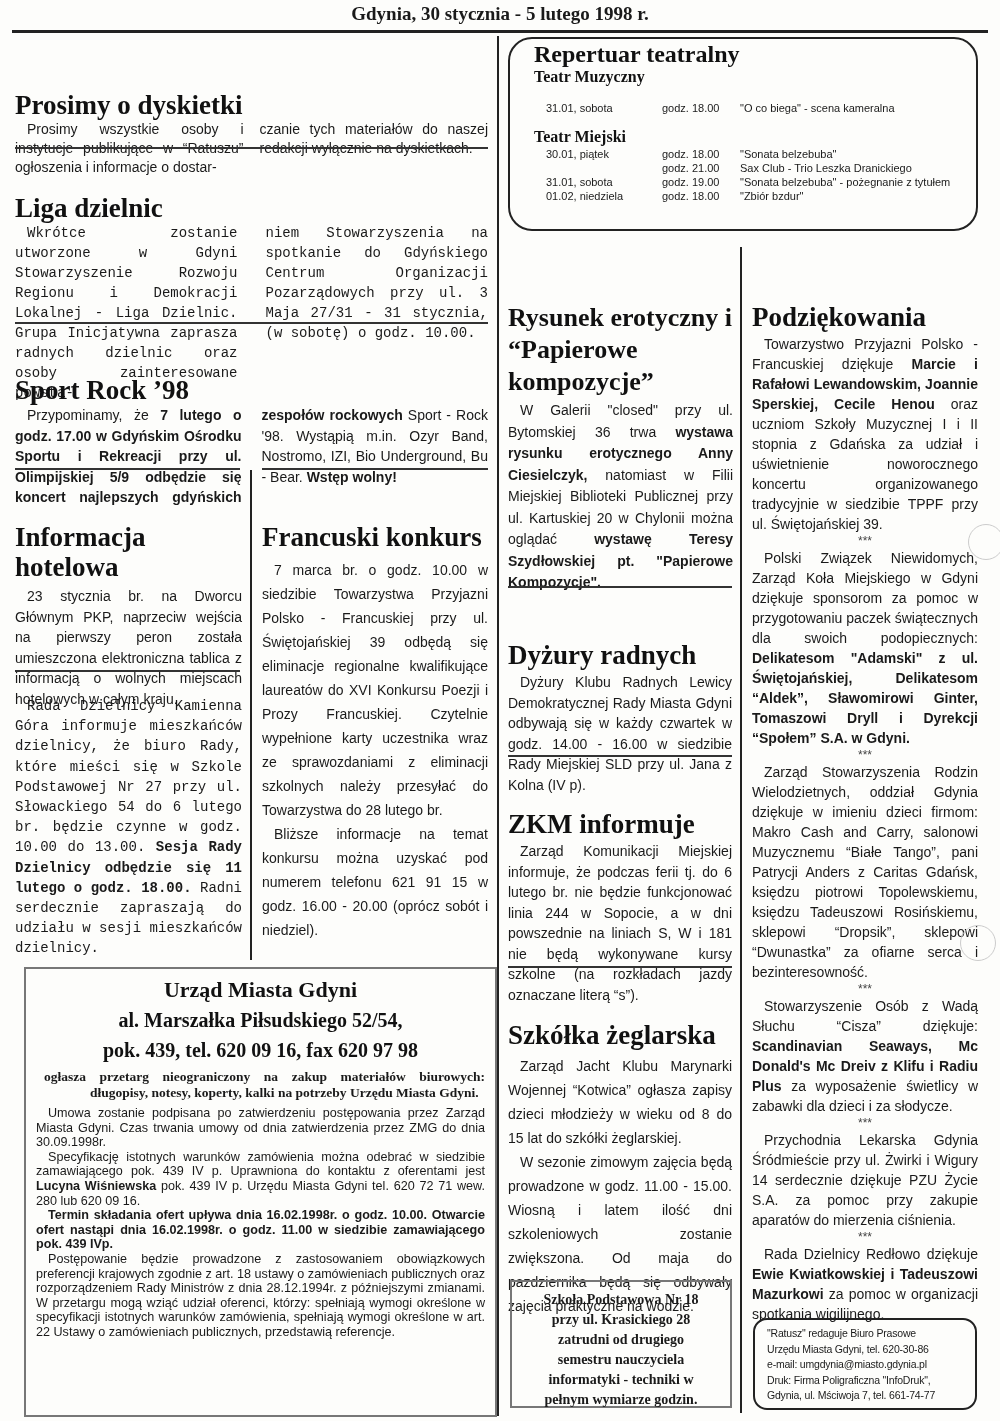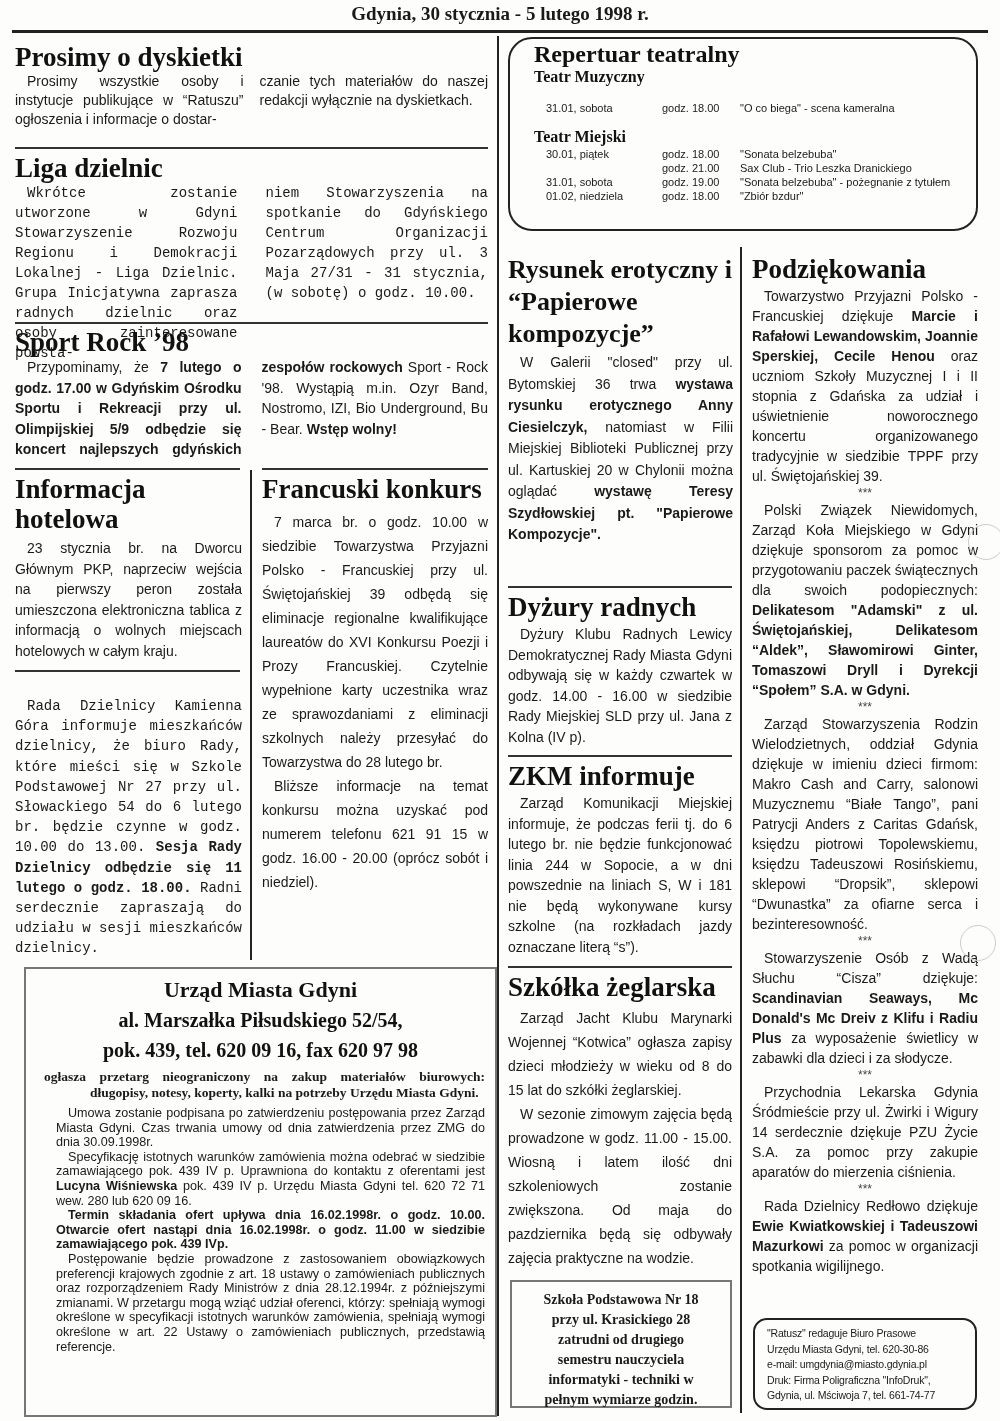--- a/index.html
+++ b/index.html
@@ -4,37 +4,37 @@
 <style>
   * { box-sizing: border-box; margin: 0; padding: 0; }
   html, body { width: 1000px; height: 1421px; background: #fdfdfb; color: #1a1a1a; overflow: hidden; }
   body { position: relative; font-family: "Liberation Sans", sans-serif; }
   .abs { position: absolute; }
   .masthead { left: 0; top: 3px; width: 1000px; text-align: center; font-family: "Liberation Serif", serif; font-weight: bold; font-size: 19px; }
   .topline { left: 12px; top: 30px; width: 976px; height: 3px; background: #222; }
   .vline { width: 2px; background: #222; }
   .hline { height: 2px; background: #333; }
   .head { font-family: "Liberation Serif", serif; font-weight: bold; color: #111; }
-  .h1 { font-size: 27px; line-height: 30px; }
+  .h1 { font-size: 27px; line-height: 30px; margin-top: 48px; }
   .body { font-size: 14px; line-height: 19.2px; text-align: justify; hyphens: manual; }
   .body p { text-indent: 12px; }
   .b { font-weight: bold; }
   .col2 { column-count: 2; column-gap: 20px; }
   .theatre { left: 508px; top: 37px; width: 470px; height: 194px; border: 2px solid #222; border-radius: 24px; padding: 2px 0 0 24px; }
   .theatre .title { font-size: 24px; line-height: 26px; }
   .theatre .sub { font-size: 16px; line-height: 20px; margin-top: 0; }
   .trow { display: flex; font-size: 11px; line-height: 14px; }
   .trow .d { width: 128px; padding-left: 12px; }
   .trow .t { width: 78px; }
   .stars { text-align: center; font-size: 12px; line-height: 14px; color: #444; }
   .tender { left: 24px; top: 967px; width: 473px; height: 450px; border: 2px solid #777; padding: 6px 10px; }
   .tender .t1 { text-align: center; font-size: 22px; line-height: 30px; }
   .tender .t2 { text-align: center; font-size: 20px; line-height: 30px; }
   .tender .t3 { font-family: "Liberation Serif", serif; font-weight: bold; font-size: 13.5px; line-height: 15.5px; margin-top: 4px; padding-left: 54px; text-indent: -46px; text-align: justify; }
-  .tender .body { font-size: 12.6px; line-height: 14.6px; margin-left: 20px; }
+  .tender .body { font-size: 12.6px; line-height: 14.6px; }
   .school { left: 510px; top: 1280px; width: 222px; height: 128px; border: 2px solid #777; text-align: center; font-family: "Liberation Serif", serif; font-weight: bold; font-size: 14px; line-height: 20px; padding-top: 8px; }
   .imprint { left: 753px; top: 1318px; width: 224px; height: 92px; border: 2px solid #222; border-radius: 14px; padding: 6px 0 0 12px; font-size: 10.5px; line-height: 15.5px; font-family: "Liberation Sans", sans-serif; letter-spacing: -0.2px; }
   .punch { border: 1px solid #ccc; border-radius: 50%; width: 36px; height: 36px; }
 </style>
 </head>
 <body>
 
 <div class="abs masthead">Gdynia, 30 stycznia - 5 lutego 1998 r.</div>
 <div class="abs topline"></div>
 
@@ -44,21 +44,21 @@
 
 <section class="abs" style="left:15px; top:42px; width:473px;">
   <h2 class="head h1">Prosimy o dyskietki</h2>
   <div class="body" style="display:flex; gap:16px;">
     <p style="flex:1">Prosimy wszystkie osoby i instytucje publikujące w “Ratuszu” ogłoszenia i informacje o dostar-</p>
     <p style="flex:1; text-indent:0">czanie tych materiałów do naszej redakcji wyłącznie na dyskietkach.</p>
   </div>
 </section>
 <div class="abs hline" style="left:15px; top:147px; width:473px;"></div>
 
-<section class="abs" style="left:15px; top:153px; width:473px;">
+<section class="abs" style="left:15px; top:145px; width:473px;">
   <h2 class="head h1">Liga dzielnic</h2>
   <div class="body" style="display:flex; gap:28px; line-height:20px;font-family:Liberation Mono, monospace;">
     <p style="flex:1">Wkrótce zostanie utworzone w Gdyni Stowarzyszenie Rozwoju Regionu i Demokracji Lokalnej - Liga Dzielnic. Grupa Inicjatywna zaprasza radnych dzielnic oraz osoby zainteresowane powsta-</p>
     <p style="flex:1; text-indent:0">niem Stowarzyszenia na spotkanie do Gdyńskiego Centrum Organizacji Pozarządowych przy ul. 3 Maja 27/31 - 31 stycznia, (w sobotę) o godz. 10.00.</p>
   </div>
 </section>
 <div class="abs hline" style="left:15px; top:322px; width:473px;"></div>
 
 <section class="abs" style="left:15px; top:327px; width:473px;">
   <h2 class="head h1">Sport Rock ’98</h2>

